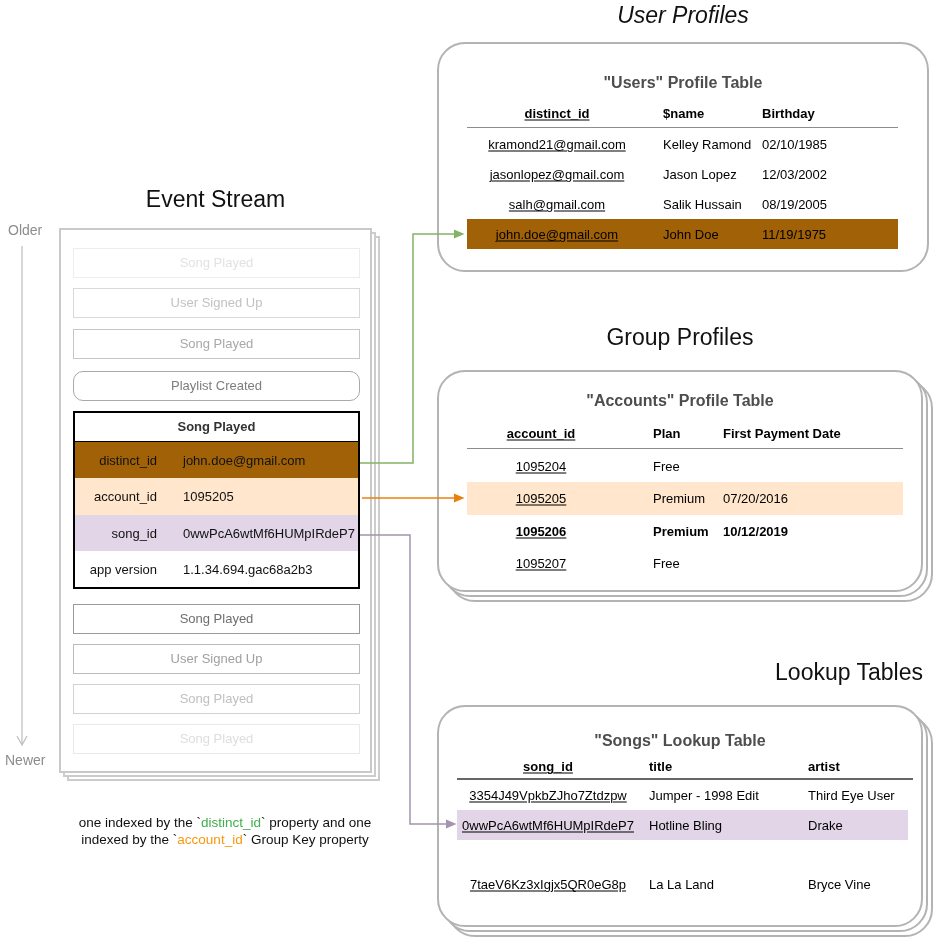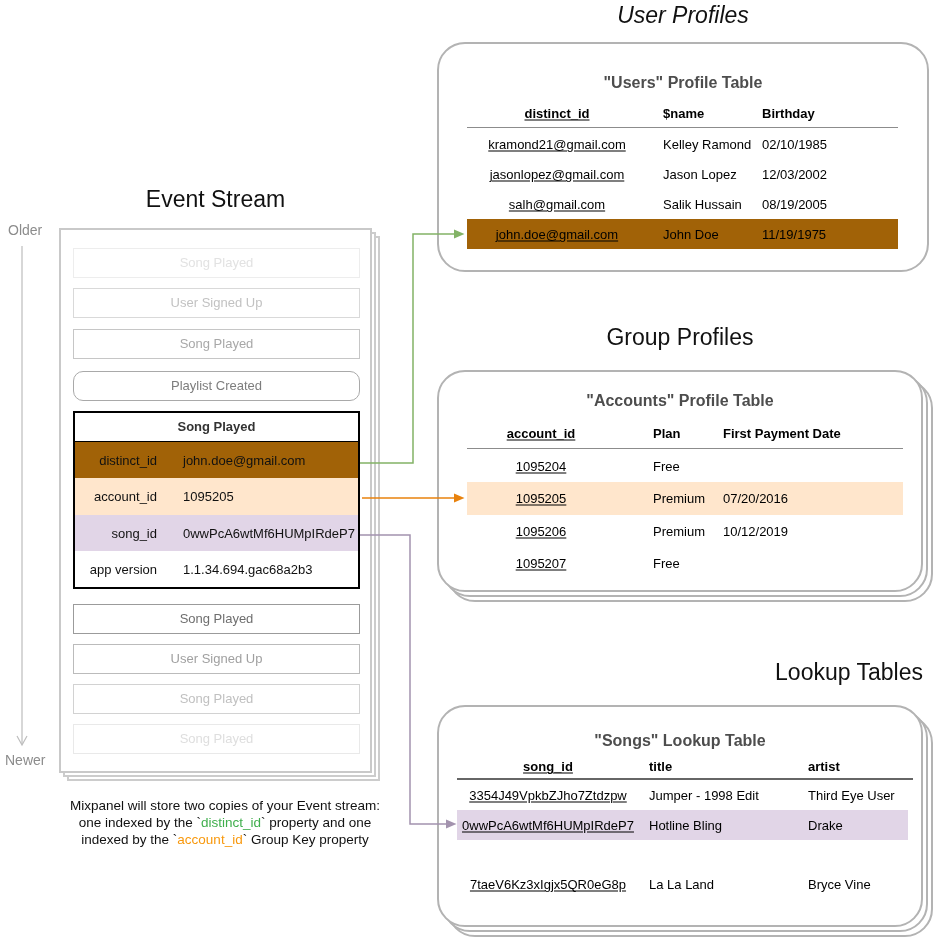--- a/index.html
+++ b/index.html
@@ -101,21 +101,21 @@
       <span class="prop-val">1.1.34.694.gac68a2b3</span>
     </div>
   </div>
 
   <div class="ev-box ev-a1" style="top:604px;">Song Played</div>
   <div class="ev-box ev-a2" style="top:644px;">User Signed Up</div>
   <div class="ev-box ev-a3" style="top:684px;">Song Played</div>
   <div class="ev-box ev-a4" style="top:724px;">Song Played</div>
 
   <div class="caption">
-    <span>Mixpanel will store two copies of your Event stream:</span><br>
+    <br>
     <span>one indexed by the `</span><span class="code-green">distinct_id</span><span>` property and one</span><br>
     <span>indexed by the `</span><span class="code-orange">account_id</span><span>` Group Key property</span>
   </div>
 
   <div class="sec-title" style="left:437px;width:492px;top:2px;font-style:italic;">User Profiles</div>
   <div class="card" style="left:437px;top:42px;width:492px;height:230px;"></div>
   <div class="tbl-title" style="left:437px;width:492px;top:74px;">"Users" Profile Table</div>
 
   <div class="trow thead users-row" style="top:102px;height:22px;">
     <span class="users-c1 link">distinct_id</span>
@@ -161,21 +161,21 @@
   <div class="trow accounts-row" style="top:449.5px;">
     <span class="accounts-c1 link">1095204</span>
     <span class="accounts-c2">Free</span>
     <span class="accounts-c3"></span>
   </div>
   <div class="trow accounts-row hl-orange" style="top:482px;">
     <span class="accounts-c1 link">1095205</span>
     <span class="accounts-c2">Premium</span>
     <span class="accounts-c3">07/20/2016</span>
   </div>
-  <div class="trow accounts-row" style="top:514.5px;">
+  <div class="trow accounts-row" style="top:514.5px;font-weight:bold;">
     <span class="accounts-c1 link">1095206</span>
     <span class="accounts-c2">Premium</span>
     <span class="accounts-c3">10/12/2019</span>
   </div>
   <div class="trow accounts-row" style="top:547px;">
     <span class="accounts-c1 link">1095207</span>
     <span class="accounts-c2">Free</span>
     <span class="accounts-c3"></span>
   </div>
 

